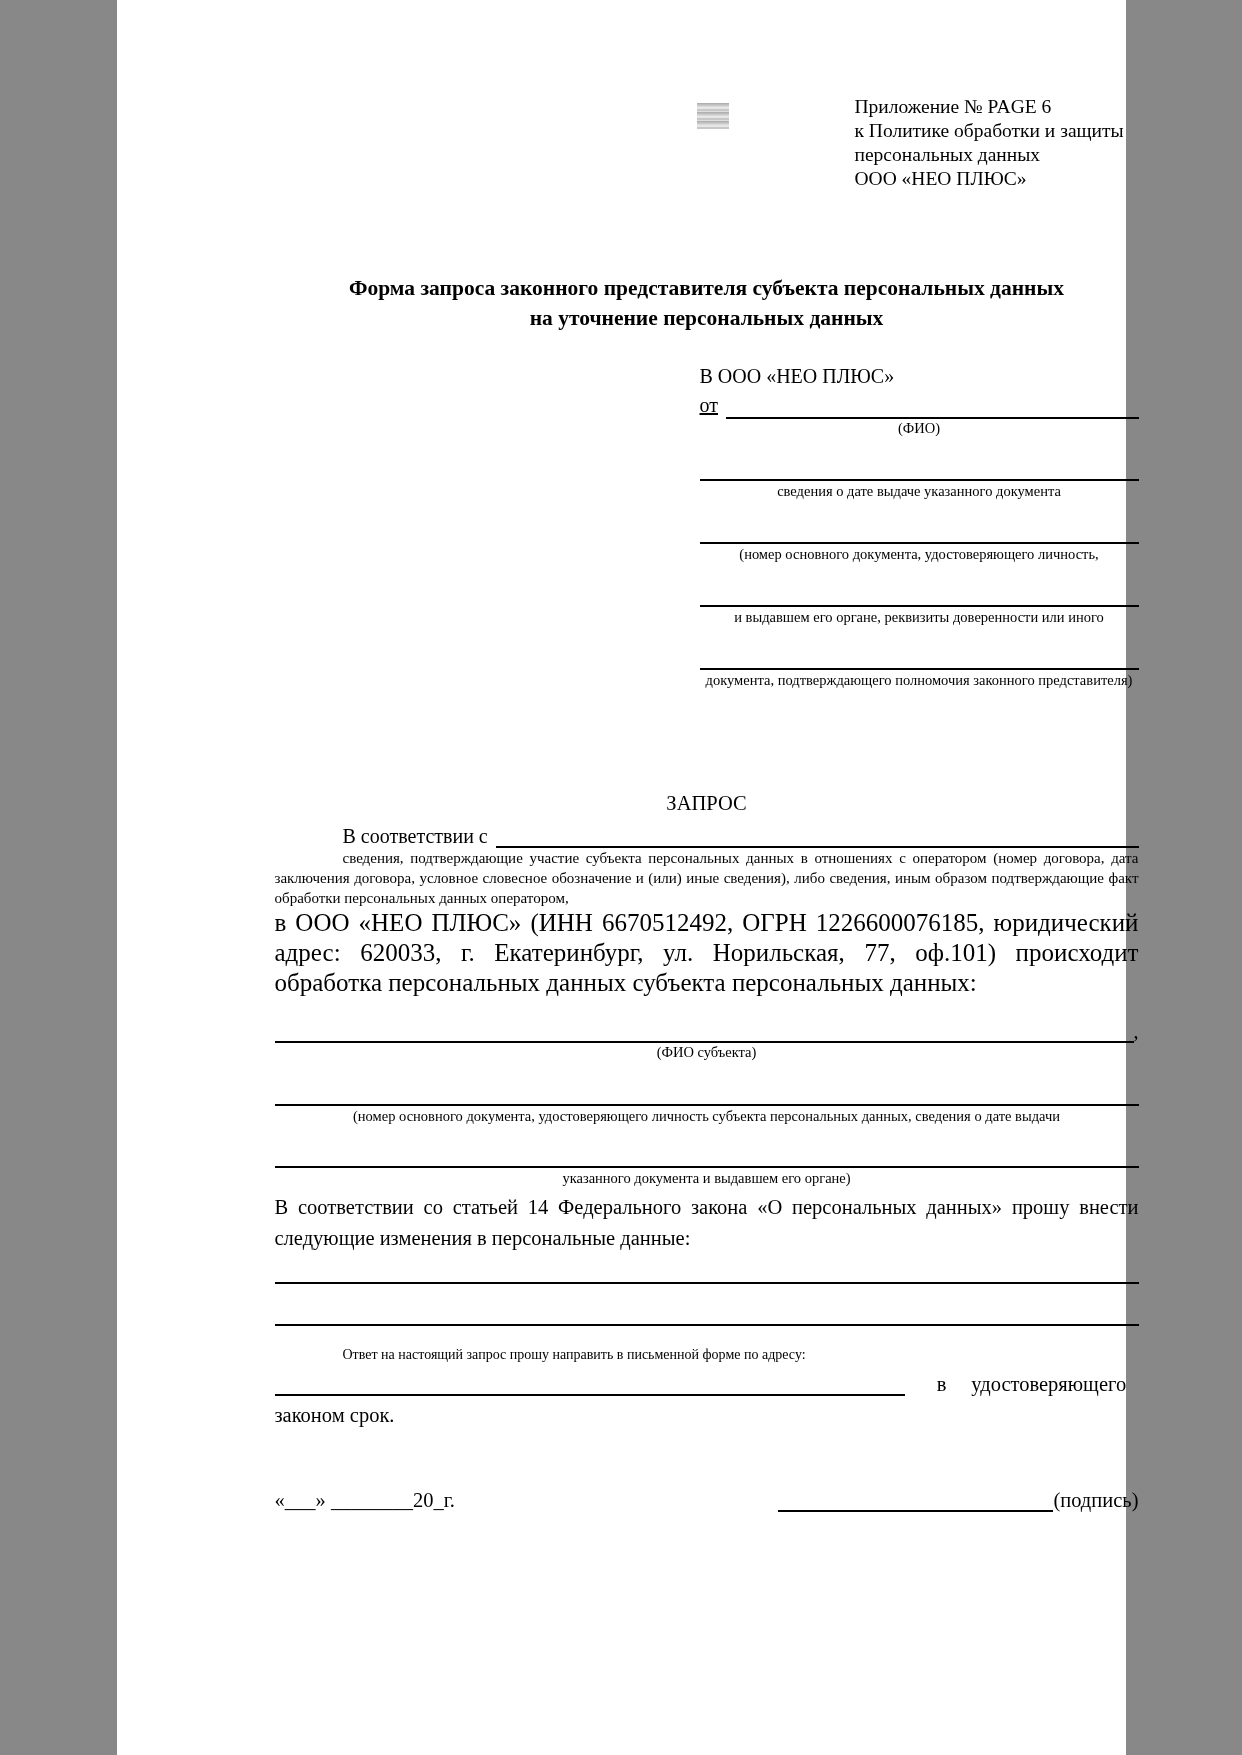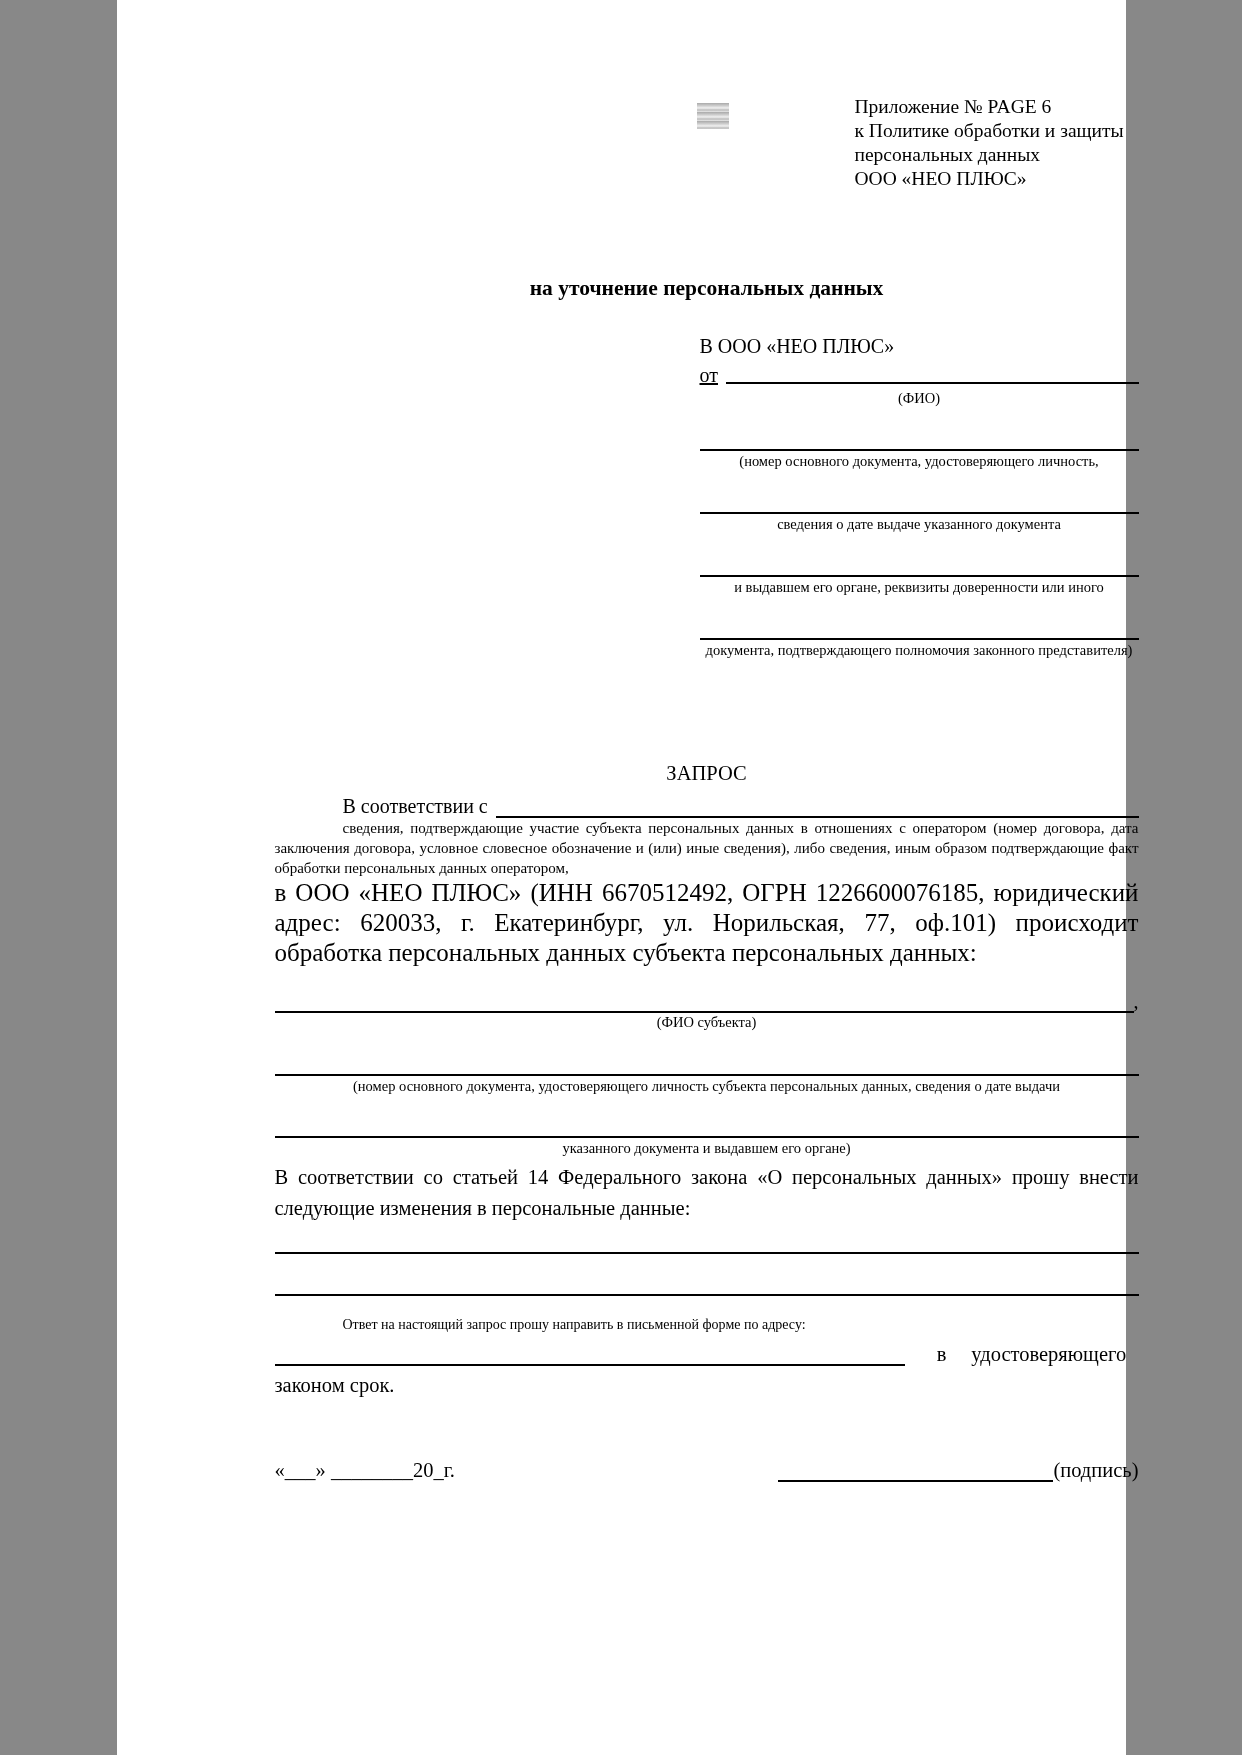--- a/index.html
+++ b/index.html
@@ -30,21 +30,21 @@
     font-size: 19.5px; line-height: 24px; }
 
   
   .doc-title { margin-top: 78px; text-align: center; font-weight: bold;
     font-size: 21.5px; line-height: 30px; }
 
   
   .addressee { margin-top: 30px; margin-left: 425px; width: 439px;
     font-size: 20px; line-height: 27px; }
   .addr-to { margin-bottom: 2px; }
-  .from-row { display: flex; align-items: flex-start; text-decoration: underline; }
+  .from-row { display: flex; align-items: flex-end; text-decoration: underline; }
   .from-row .lbl { flex: 0 0 auto; padding-right: 8px; }
   .fill-line { flex: 1 1 auto; border-bottom: 2px solid #000; height: 22px; }
   .caption { font-size: 14.5px; line-height: 19px; text-align: center;
     white-space: nowrap; }
   .field { margin-top: 17px; }
   .field .line { border-bottom: 2px solid #000; height: 26px; }
   .field .caption { margin-top: 1px; }
 
   
   .req-heading { margin-top: 102px; text-align: center; font-size: 20.5px; }
@@ -89,38 +89,39 @@
       <div class="blur-mark"></div>
       <div class="hdr-block">
         <div>Приложение №  PAGE 6</div>
         <div>к Политике обработки и защиты</div>
         <div>персональных данных</div>
         <div>ООО «НЕО ПЛЮС»</div>
       </div>
     </div>
 
     <div class="doc-title">
+      <div>Форма запроса законного представителя субъекта персональных данных</div>
       <div>на уточнение персональных данных</div>
     </div>
 
     <div class="addressee">
       <div class="addr-to">В ООО «НЕО ПЛЮС»</div>
       <div class="from-row">
         <span class="lbl">от</span>
         <span class="fill-line"></span>
       </div>
       <div class="caption">(ФИО)</div>
 
       <div class="field">
         <div class="line"></div>
-        <div class="caption">(номер основного документа, удостоверяющего личность,</div>
+        <div class="caption">сведения о дате выдаче указанного документа</div>
       </div>
       <div class="field">
         <div class="line"></div>
-        <div class="caption">сведения о дате выдаче указанного документа</div>
+        <div class="caption">(номер основного документа, удостоверяющего личность,</div>
       </div>
       <div class="field">
         <div class="line"></div>
         <div class="caption">и выдавшем его органе, реквизиты доверенности или иного</div>
       </div>
       <div class="field">
         <div class="line"></div>
         <div class="caption">документа, подтверждающего полномочия законного представителя)</div>
       </div>
     </div>

